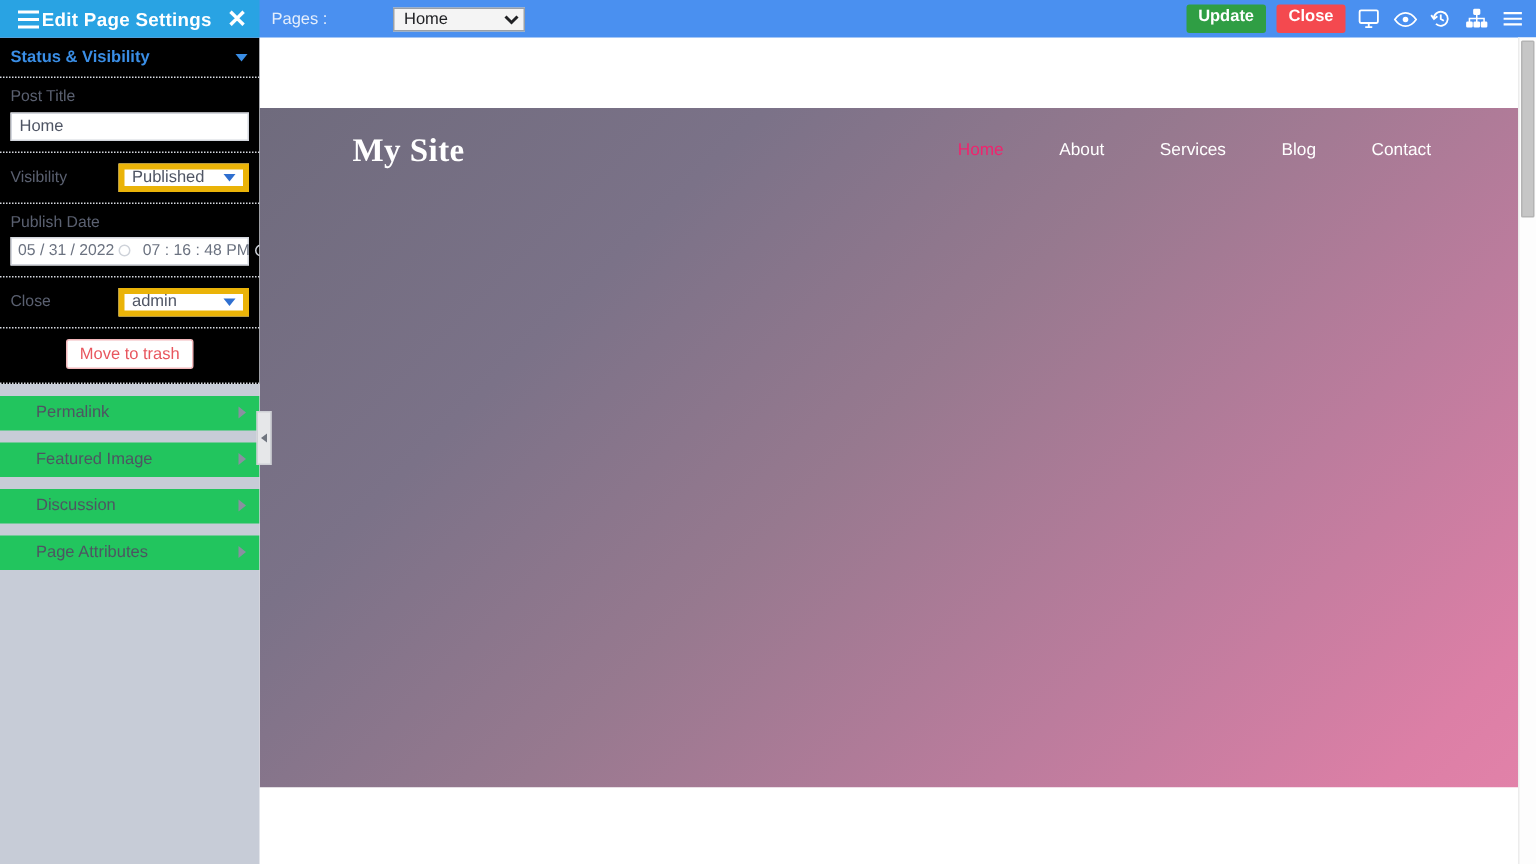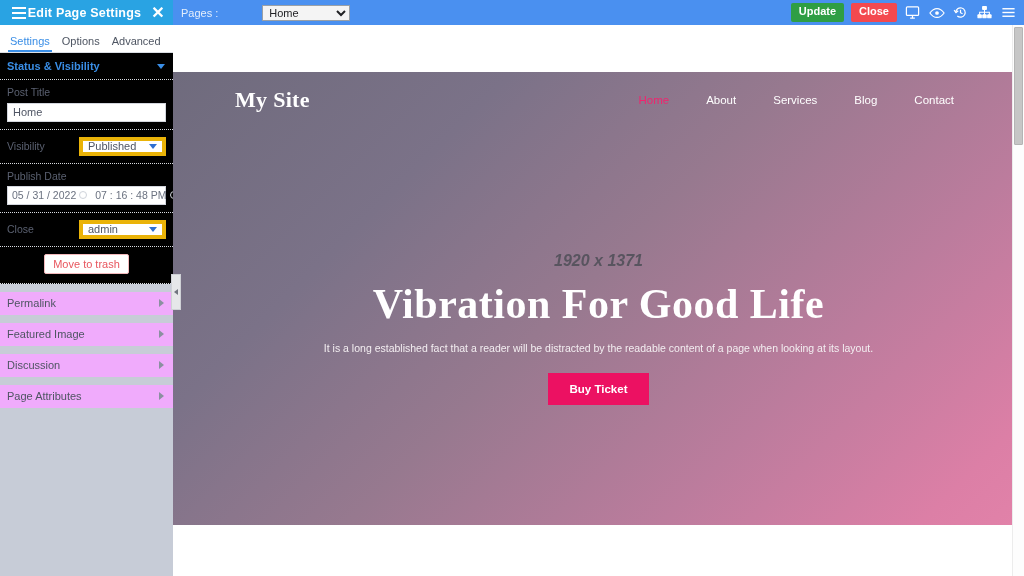--- a/index.html
+++ b/index.html
@@ -167,23 +167,23 @@
     border-bottom: 1px dotted #d7dae0;
   }
   .btn-trash {
     border: 1px solid #f2b8bb; background: #fff;
     color: #e8565e; font-size: 11px;
     padding: 3px 8px; cursor: pointer; border-radius: 2px;
     font-family: "Liberation Sans", sans-serif;
   }
   .acc-gap { height: 8px; }
   .acc-row {
-    background: #f0abfc; height: 23px;
+    background: #22c55e; height: 23px;
     display: flex; align-items: center; justify-content: space-between;
-    padding: 0 9px 0 7px; cursor: pointer;
+    padding: 0 9px 0 24px; cursor: pointer;
   }
   .acc-row span.t { font-size: 11px; color: #4e5562; }
   .caret-right { width:0;height:0;border-top:4px solid transparent;border-bottom:4px solid transparent;border-left:5px solid #8a90a0; }
 
   
   #collapse-handle {
     position: absolute; left: 171px; top: 274px;
     width: 10px; height: 36px;
     background: #e6e7e9;
     border: 1px solid #cfd1d6;
@@ -358,25 +358,20 @@
           <line x1="1.5" y1="6" x2="14.5" y2="6"></line>
           <line x1="1.5" y1="10" x2="14.5" y2="10"></line>
         </svg>
       </div>
     </div>
   </div>
 </div>
 
 <div id="sidebar">
 
-  <div id="tabs">
-    <div class="tab active">Settings</div>
-    <div class="tab">Options</div>
-    <div class="tab">Advanced</div>
-  </div>
 
   <div class="panel-card">
 
     <div class="sv-header">
       <span class="t">Status &amp; Visibility</span>
       <span class="caret-down"></span>
     </div>
 
     <div class="field-row">
       <label class="field-label">Post Title</label>
@@ -452,26 +447,20 @@
       <div id="site-logo">My Site</div>
       <div id="nav-links">
         <span class="nav-link active">Home</span>
         <span class="nav-link">About</span>
         <span class="nav-link">Services</span>
         <span class="nav-link">Blog</span>
         <span class="nav-link">Contact</span>
       </div>
     </div>
 
-    <div id="hero-body">
-      <div id="hero-dim">1920 x 1371</div>
-      <div id="hero-title">Vibration For Good Life</div>
-      <div id="hero-sub">It is a long established fact that a reader will be distracted by the readable content of a page when looking at its layout.</div>
-      <button id="hero-cta">Buy Ticket</button>
-    </div>
   </div>
 
   <div id="section-below">
     <div id="gray-block"></div>
   </div>
 </div>
 
 <div id="scrollbar">
   <div id="scroll-thumb"></div>
 </div>

